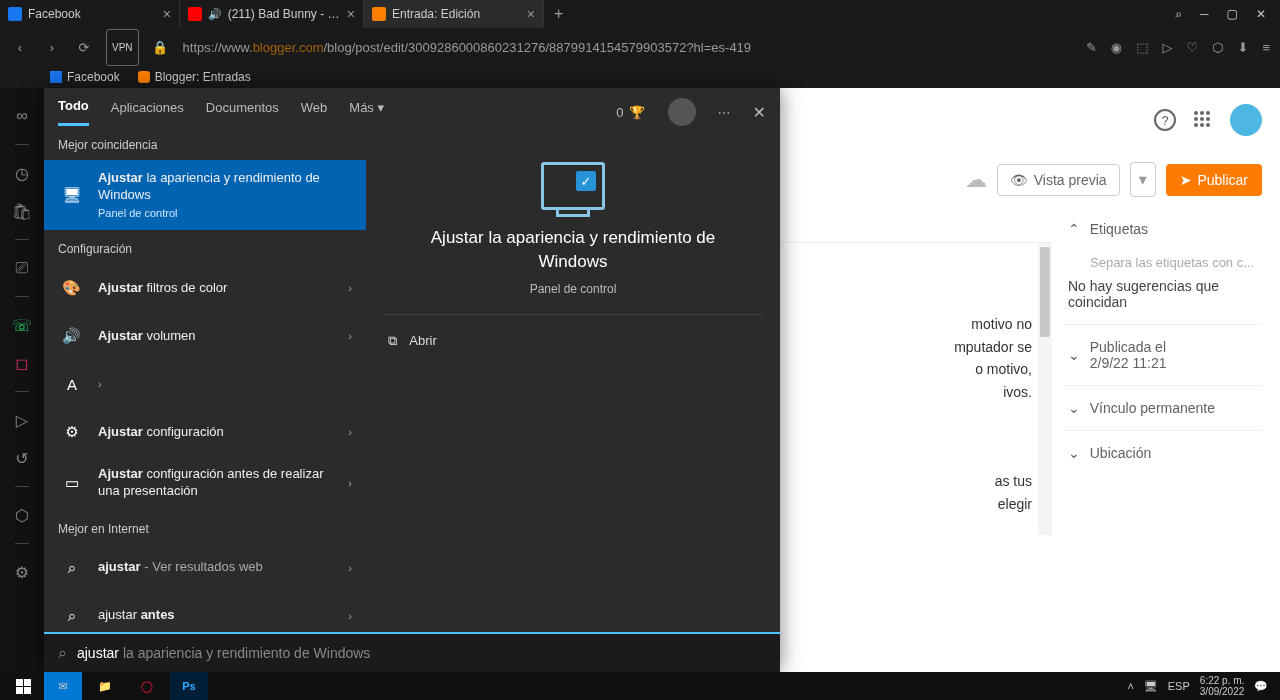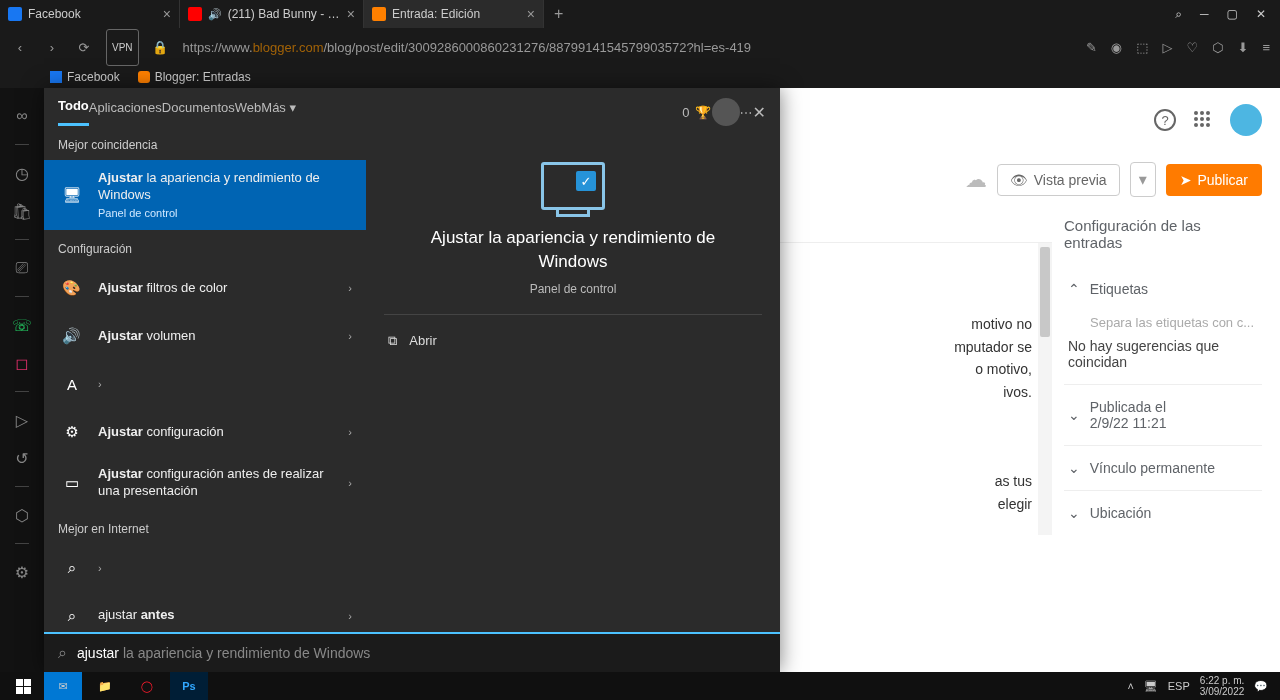--- a/index.html
+++ b/index.html
@@ -54,21 +54,21 @@
 .editor-body h2 { font-size: 24px; font-weight: bold; margin-bottom: 12px; }
 .side-panel { width: 210px; padding-left: 12px; color: #5f6368; font-size: 14px; }
 .side-title { margin: 10px 0 16px; font-size: 15px; }
 .side-section { display: flex; align-items: center; gap: 10px; padding: 14px 4px; border-top: 1px solid #eee; color: #5f6368; cursor: pointer; }
 .side-section.first { border-top: none; }
 .side-hint { color: #aaa; font-size: 13px; margin: 4px 0 8px; padding-left: 26px; white-space: nowrap; overflow: hidden; text-overflow: ellipsis; }
 .side-nosug { color: #444; padding-left: 4px; margin-bottom: 14px; }
 
 
 .search-overlay { position: absolute; left: 44px; top: 88px; width: 736px; bottom: 28px; background: #2b2b2b; color: #eee; display: flex; flex-direction: column; box-shadow: 0 0 20px rgba(0,0,0,0.5); }
-.search-tabs { display: flex; align-items: center; padding: 10px 14px 0; font-size: 13px; color: #bbb; }
+.search-tabs { display: flex; align-items: center; padding: 10px 14px 0; gap: 22px; font-size: 13px; color: #bbb; }
 .search-tab { padding-bottom: 10px; cursor: pointer; }
 .search-tab.active { color: #fff; border-bottom: 3px solid #4cc2ff; font-weight: 600; }
 .search-tabs .spacer { flex: 1; }
 .search-reward { display: flex; align-items: center; gap: 6px; }
 .search-avatar { width: 28px; height: 28px; border-radius: 50%; background: #555; }
 .search-more { cursor: pointer; }
 .search-close { cursor: pointer; font-size: 16px; }
 
 .search-body { flex: 1; display: flex; overflow: hidden; }
 .results-col { width: 322px; overflow-y: auto; }
@@ -229,21 +229,20 @@
           <br><br><br>
           <div>as tus</div>
           <div>elegir</div>
         </div>
         <div style="position:absolute; right:0; top:0; bottom:0; width:14px; background:#f4f4f4;">
           <div style="position:absolute; top:4px; left:2px; right:2px; height:90px; background:#c8c8c8; border-radius:2px;"></div>
         </div>
       </div>
     </div>
     <div class="side-panel">
-      <div class="side-title">Configuración de las entradas</div>
       <div class="side-section first">
         <span>⌃</span>
         <span>Etiquetas</span>
       </div>
       <div class="side-hint">Separa las etiquetas con c...</div>
       <div class="side-nosug">No hay sugerencias que coincidan</div>
       <div class="side-section">
         <span>⌄</span>
         <span>
           <div>Publicada el</div>
@@ -312,20 +311,21 @@
       </div>
       <div class="result-item">
         <span class="result-icon">▭</span>
         <div class="result-text"><span class="bold">Ajustar</span><span> configuración antes de realizar una presentación</span></div>
         <span class="result-chevron">›</span>
       </div>
 
       <div class="section-label">Mejor en Internet</div>
       <div class="result-item">
         <span class="result-icon">⌕</span>
+        <div class="result-text"><span class="bold">ajustar</span><span style="color:#aaa;"> - Ver resultados web</span></div>
         <span class="result-chevron">›</span>
       </div>
       <div class="result-item">
         <span class="result-icon">⌕</span>
         <div class="result-text"><span>ajustar </span><span class="bold">antes</span></div>
         <span class="result-chevron">›</span>
       </div>
 
     </div>
 

